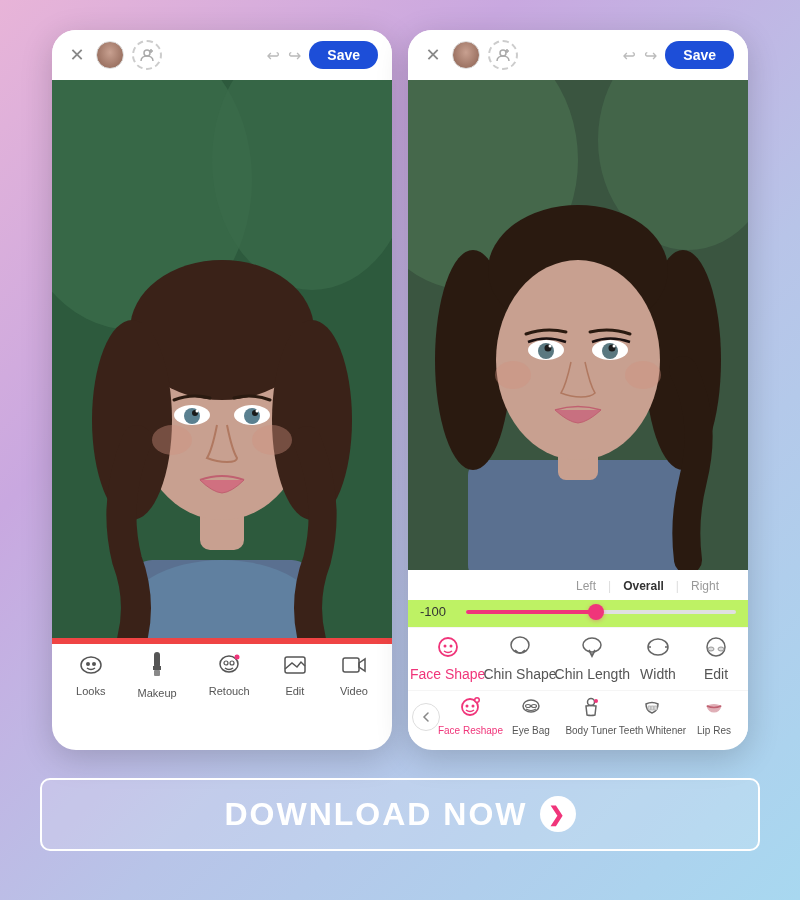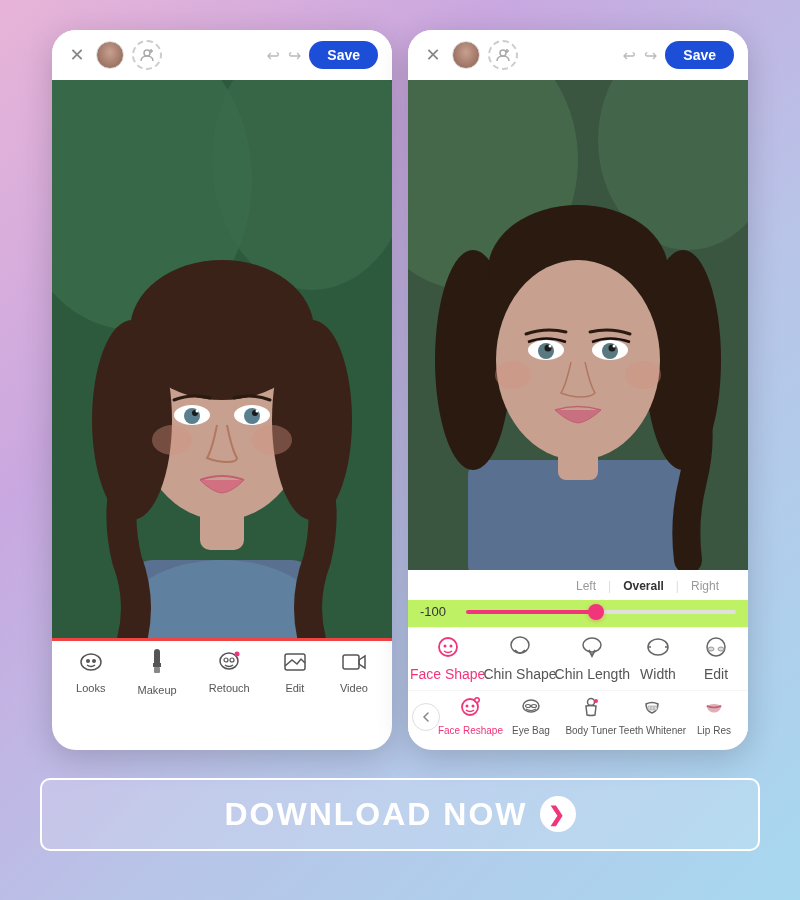--- a/index.html
+++ b/index.html
@@ -109,21 +109,21 @@
       height: 490px;
     }
 
     
     .bottom-toolbar {
       display: flex;
       justify-content: space-around;
       align-items: center;
       padding: 8px 8px 10px;
       background: #fff;
-      border-top: 3px solid #ef4444;
+      border-top: 6px solid #ef4444;
     }
 
     .toolbar-item {
       display: flex;
       flex-direction: column;
       align-items: center;
       gap: 3px;
       cursor: pointer;
     }
 

